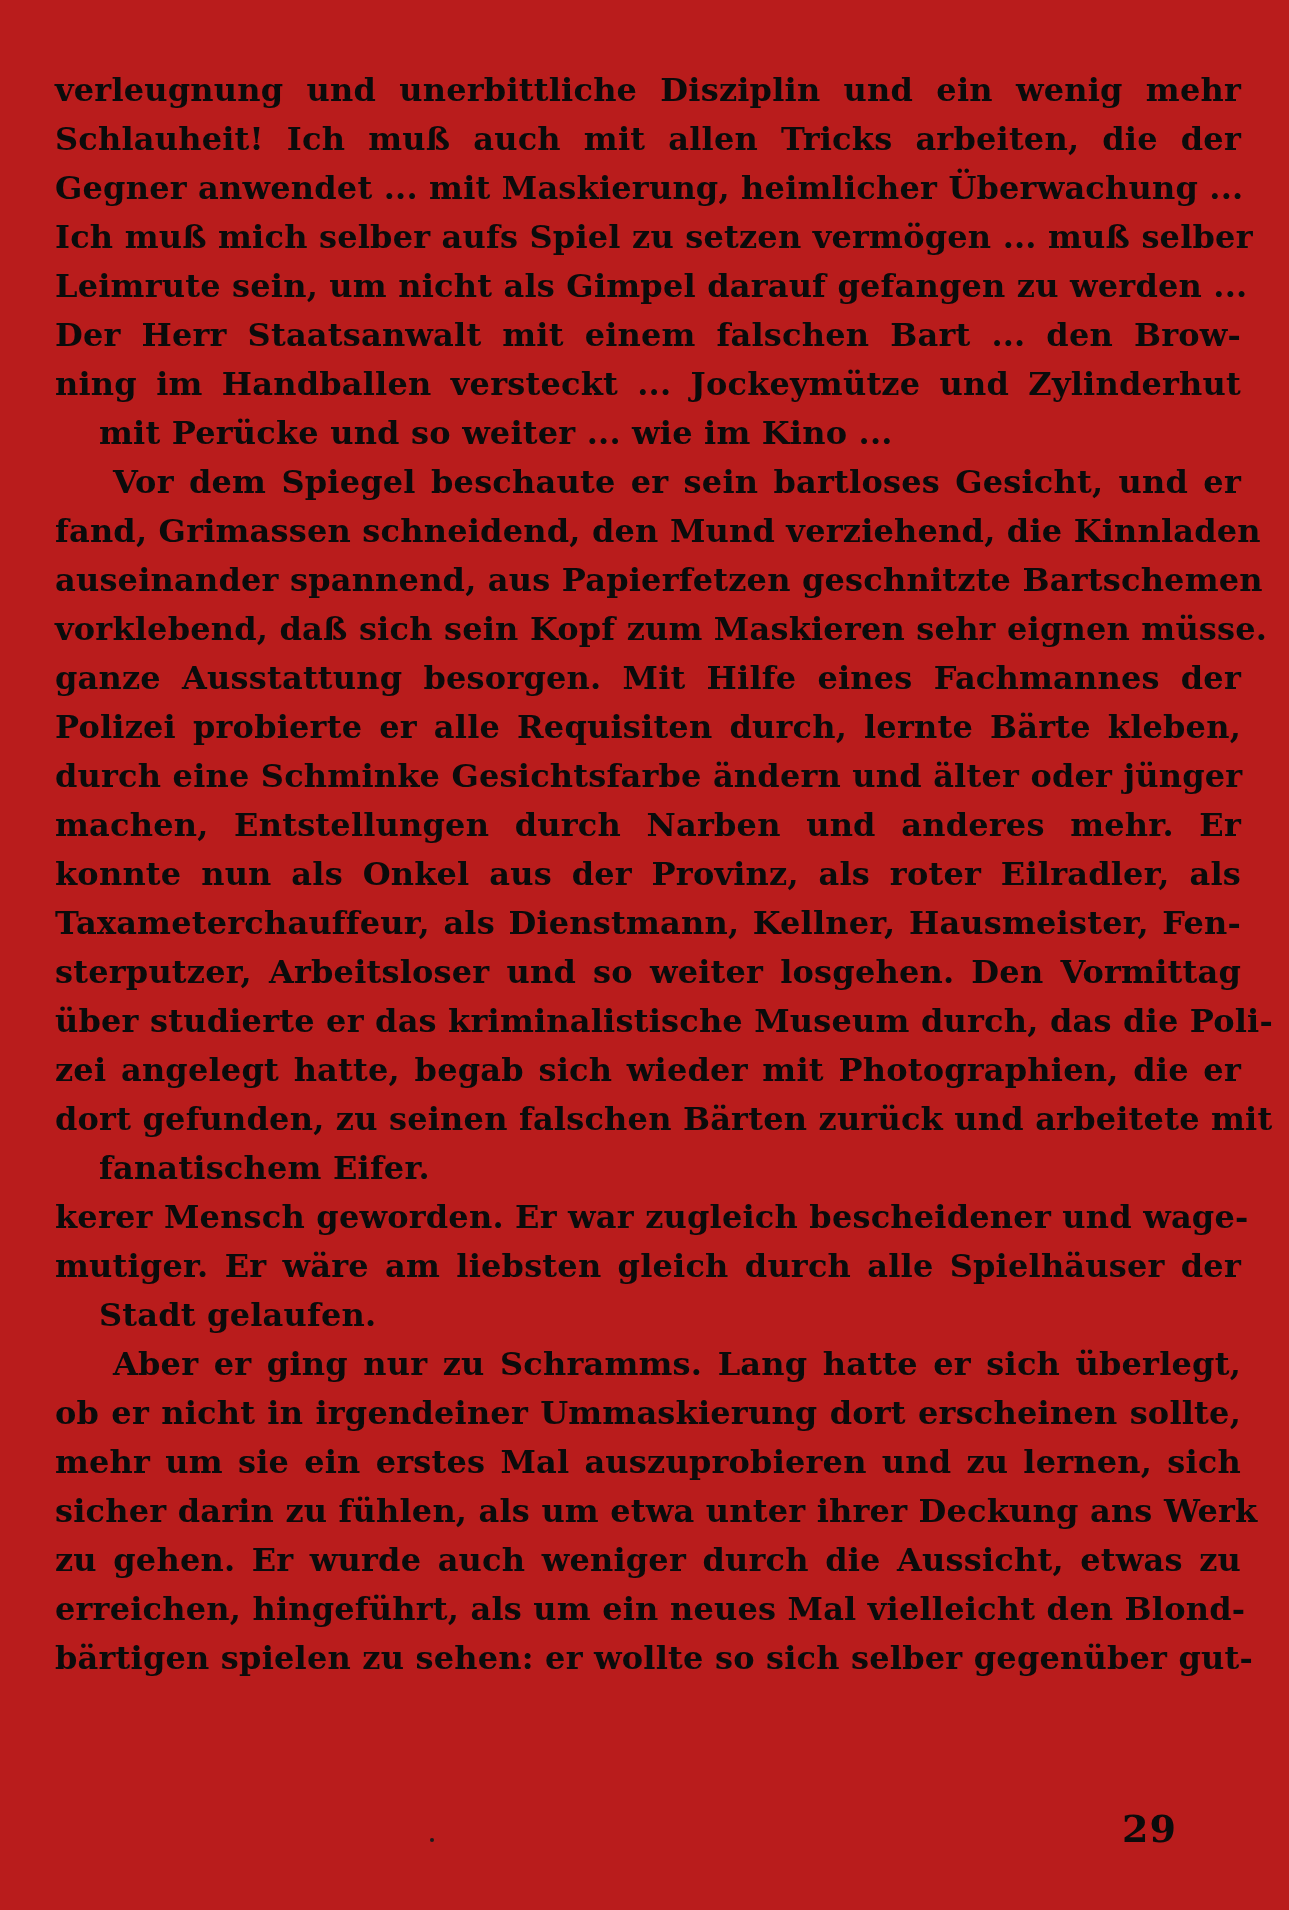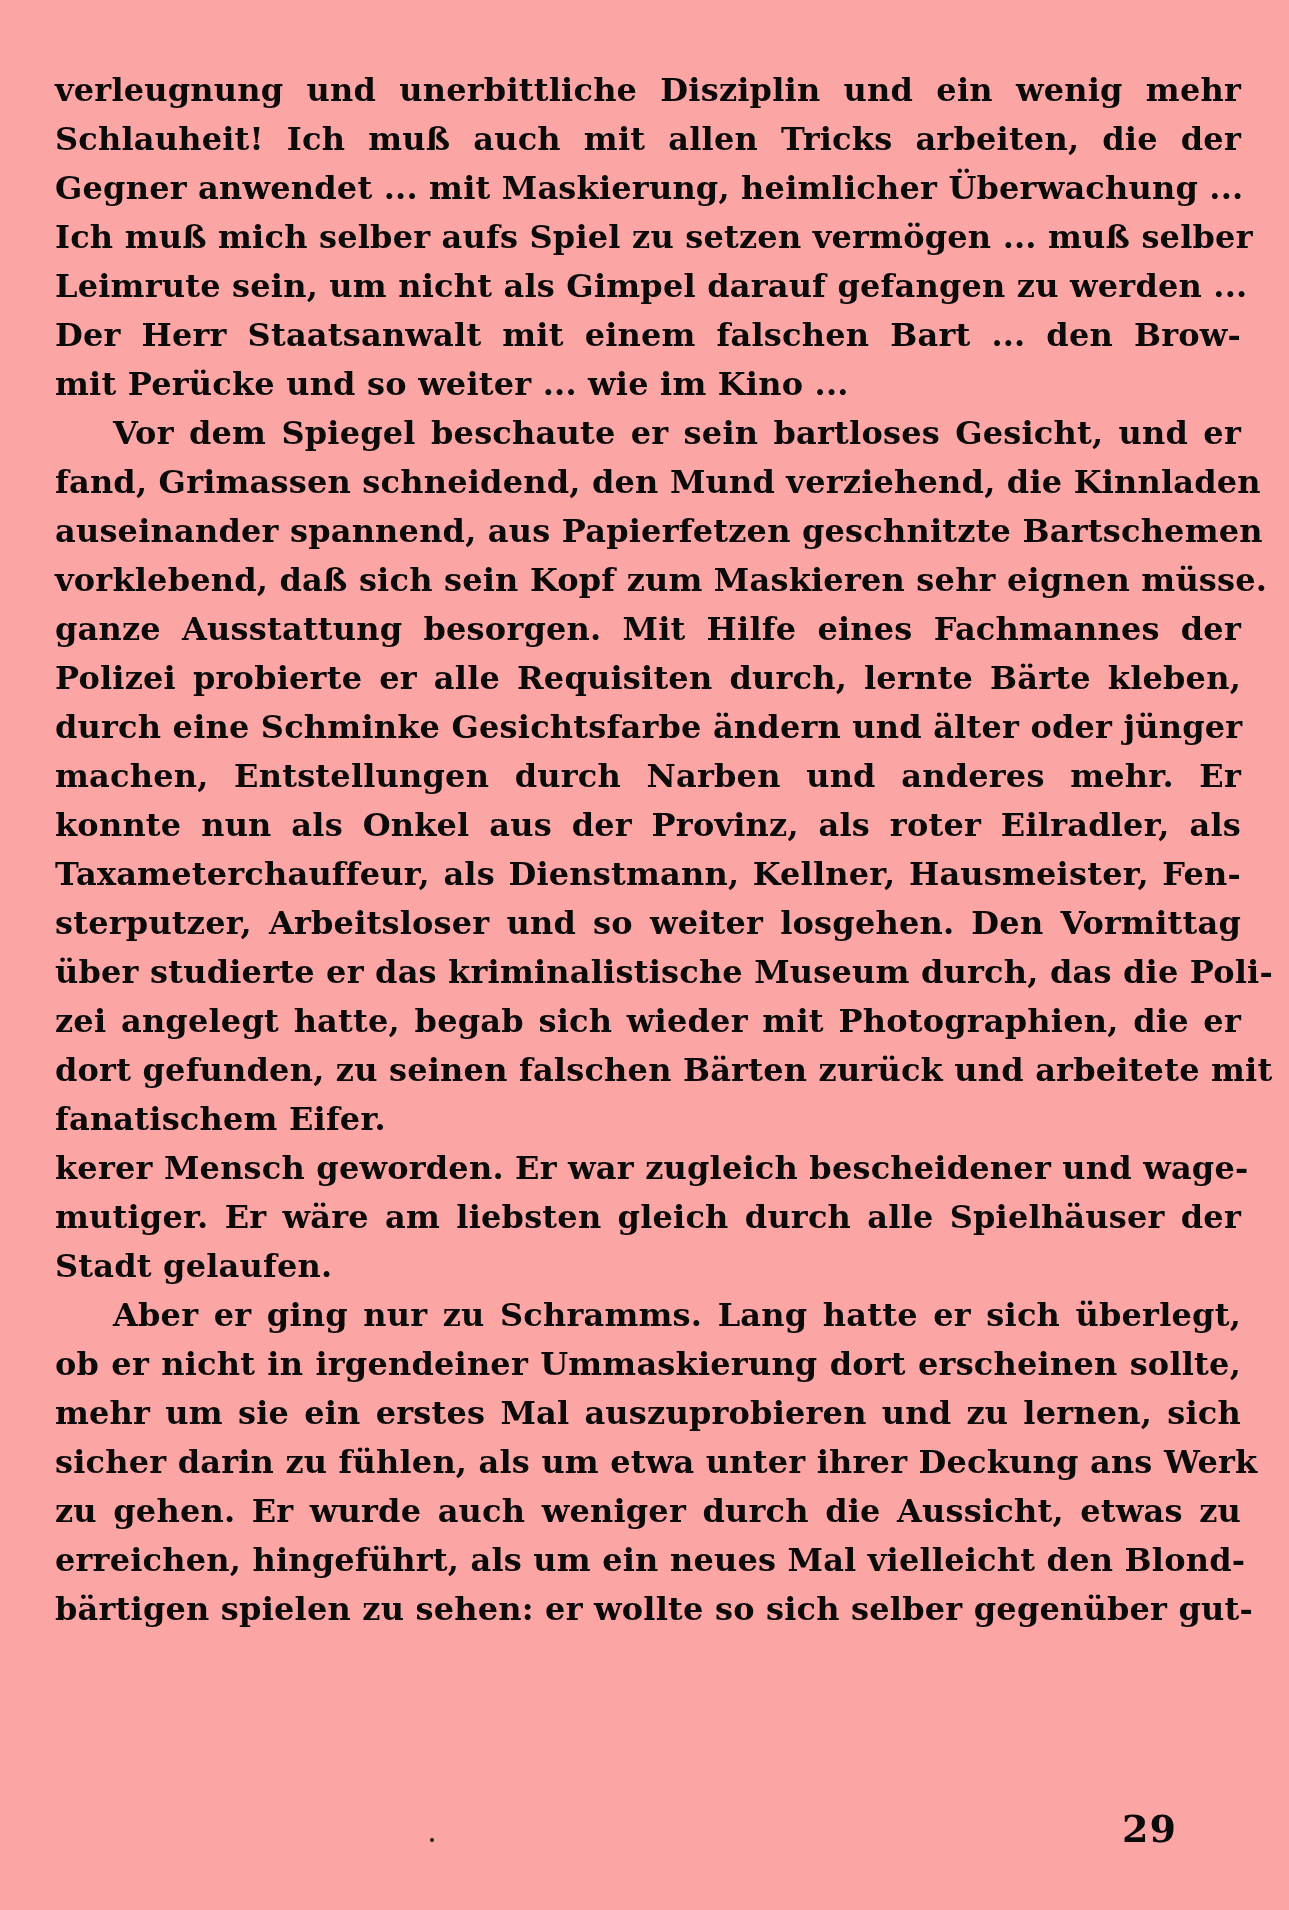--- a/index.html
+++ b/index.html
@@ -4,21 +4,21 @@
 <style>
   html, body {
     margin: 0;
     padding: 0;
     background: #ffffff;
   }
   .page {
     position: relative;
     width: 1289px;
     height: 1910px;
-    background: #fca5a5;
+    background: #b91c1c;
     overflow: hidden;
     font-family: "DejaVu Serif", "Liberation Serif", serif;
     color: #0b0b0b;
   }
   .text-block {
     position: absolute;
     left: 55px;
     top: 66px;
     width: 1186px;
   }
@@ -32,20 +32,21 @@
     text-align-last: justify;
     letter-spacing: 0.2px;
     
     -webkit-font-smoothing: none;
   }
   .line.indent {
     padding-left: 58px;
   }
   .line.flush {
     text-align-last: left;
+    margin-left: 44px;
   }
   .page-number {
     position: absolute;
     top: 1806px;
     right: 112px;
     font-size: 38px;
     font-weight: 700;
     letter-spacing: 1px;
     text-align: right;
   }
@@ -62,20 +63,21 @@
 <body>
 
 <div class="page">
   <div class="text-block" id="text-block">
       <div class="line">verleugnung und unerbittliche Disziplin und ein wenig mehr</div>
       <div class="line">Schlauheit!  Ich muß auch mit allen Tricks arbeiten, die der</div>
       <div class="line">Gegner anwendet ... mit Maskierung, heimlicher Überwachung ...</div>
       <div class="line">Ich muß mich selber aufs Spiel zu setzen vermögen ... muß selber</div>
       <div class="line">Leimrute sein, um nicht als Gimpel darauf gefangen zu werden ...</div>
       <div class="line">Der Herr Staatsanwalt mit einem falschen Bart ... den Brow-</div>
+      <div class="line">ning im Handballen versteckt ... Jockeymütze und Zylinderhut</div>
       <div class="line flush">mit Perücke und so weiter ... wie im Kino ...</div>
       <div class="line indent">Vor dem Spiegel beschaute er sein bartloses Gesicht, und er</div>
       <div class="line">fand, Grimassen schneidend, den Mund verziehend, die Kinnladen</div>
       <div class="line">auseinander spannend, aus Papierfetzen geschnitzte Bartschemen</div>
       <div class="line">vorklebend, daß sich sein Kopf zum Maskieren sehr eignen müsse.</div>
       <div class="line">ganze Ausstattung besorgen.  Mit Hilfe eines Fachmannes der</div>
       <div class="line">Polizei probierte er alle Requisiten durch, lernte Bärte kleben,</div>
       <div class="line">durch eine Schminke Gesichtsfarbe ändern und älter oder jünger</div>
       <div class="line">machen, Entstellungen durch Narben und anderes mehr.  Er</div>
       <div class="line">konnte nun als Onkel aus der Provinz, als roter Eilradler, als</div>

